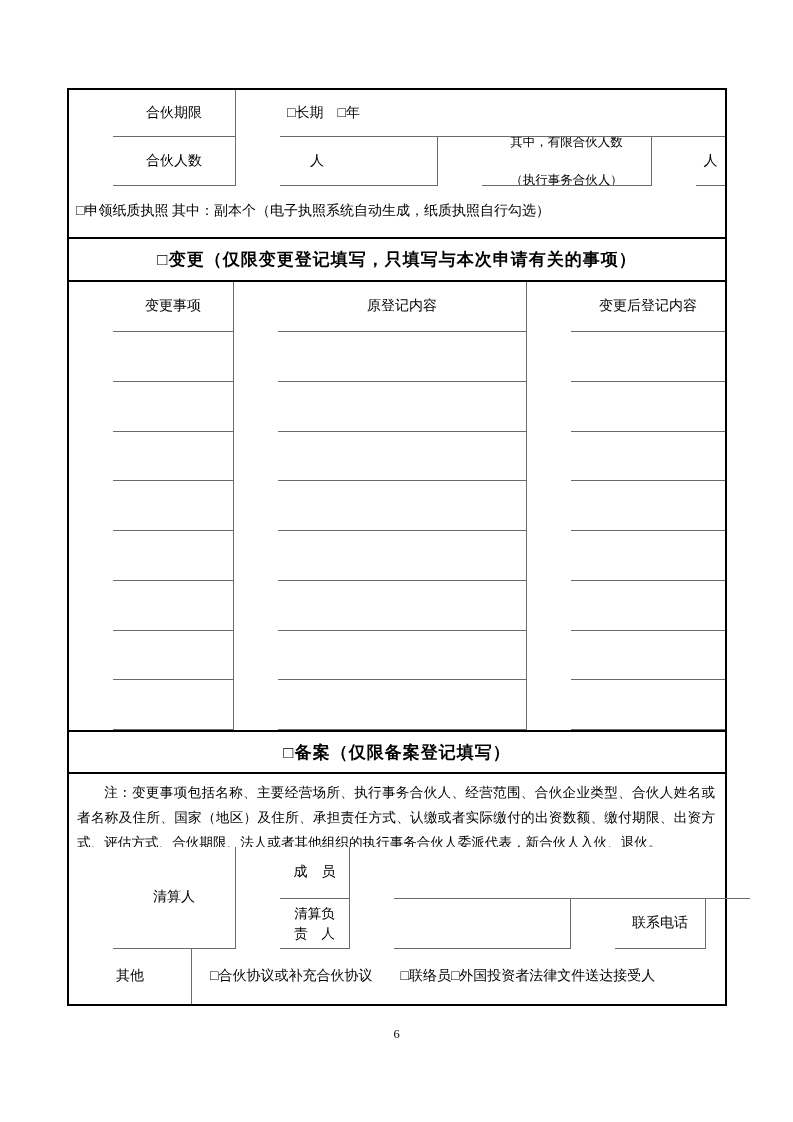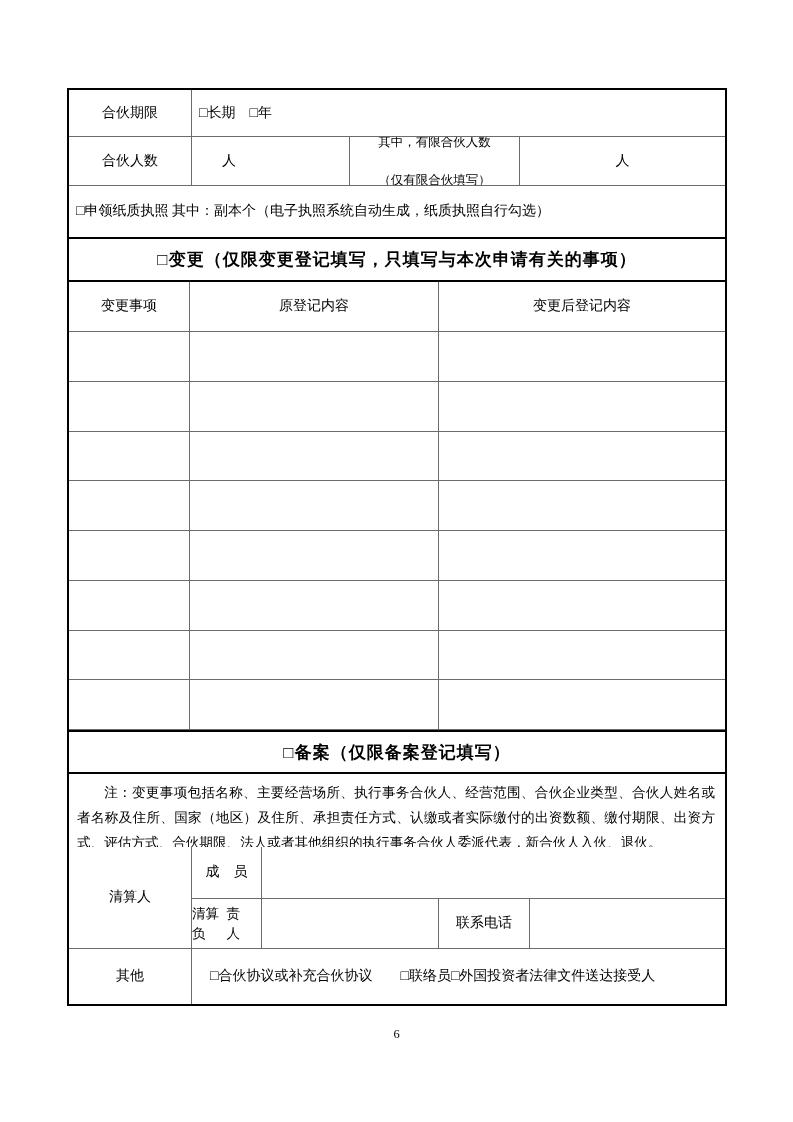--- a/index.html
+++ b/index.html
@@ -24,21 +24,21 @@
   .frow { display: flex; width: 100%; }
   .cell {
     display: flex;
     align-items: center;
     justify-content: center;
     font-size: 14px;
     line-height: 1.35;
     overflow: hidden;
   }
   .br { border-right: 1px solid #6b6b6b; }
-  .bb { border-bottom: 1px solid #6b6b6b; }
+  .bb { border-bottom: 1px solid #6b6b6b; margin-left: 44px; }
   
   .w-label   { width: 123px; flex: 0 0 123px; }
   .w-unit1   { width: 158px; flex: 0 0 158px; }
   .w-sub     { width: 170px; flex: 0 0 170px; }
   .w-flex    { flex: 1 1 auto; }
   .c-item    { width: 121px; flex: 0 0 121px; }
   .c-before  { width: 249px; flex: 0 0 249px; }
   .c-after   { flex: 1 1 auto; }
   .w-liq-sub { width: 70px;  flex: 0 0 70px; }
   .w-chief-v { width: 177px; flex: 0 0 177px; }
@@ -62,21 +62,21 @@
     border-top: 2px solid #000000;
     border-bottom: 2px solid #000000;
     font-family: "Liberation Sans", "DejaVu Sans", sans-serif;
     font-weight: bold;
     font-size: 17px;
     letter-spacing: 1px;
   }
   .left-pad { justify-content: flex-start; padding-left: 7px; }
   .unit-left { justify-content: flex-start; padding-left: 30px; }
   .sub-label { flex-direction: column; font-size: 12.5px; line-height: 18px; gap: 20px; }
-  .chief-label { flex-direction: row; font-size: 13.5px; line-height: 20px; }
+  .chief-label { flex-direction: column; font-size: 13.5px; line-height: 20px; }
   .note-cell {
     display: block;
     padding: 6px 10px 0 8px;
     font-size: 13.6px;
     line-height: 25px;
     text-align: justify;
   }
   .note-cell p { text-indent: 2em; }
   .other-cell { justify-content: flex-start; padding-left: 18px; }
   .liq-right { display: flex; flex-direction: column; flex: 1 1 auto; }
@@ -98,21 +98,21 @@
     <div class="frow h-term">
       <div class="cell w-label br bb">合伙期限</div>
       <div class="cell w-flex bb left-pad">□长期　□年</div>
     </div>
 
     <div class="frow h-count">
       <div class="cell w-label br bb">合伙人数</div>
       <div class="cell w-unit1 br bb unit-left">人</div>
       <div class="cell w-sub br bb sub-label">
         <span>其中，有限合伙人数</span>
-        <span>（仅有限合伙填写）</span>
+        <span>（执行事务合伙人）</span>
       </div>
       <div class="cell w-flex bb">人</div>
     </div>
 
     <div class="frow h-license">
       <div class="cell w-flex left-pad">□申领纸质执照 其中：副本个（电子执照系统自动生成，纸质执照自行勾选）</div>
     </div>
 
     <div class="frow h-change-head section-header">□变更（仅限变更登记填写，只填写与本次申请有关的事项）</div>
 

